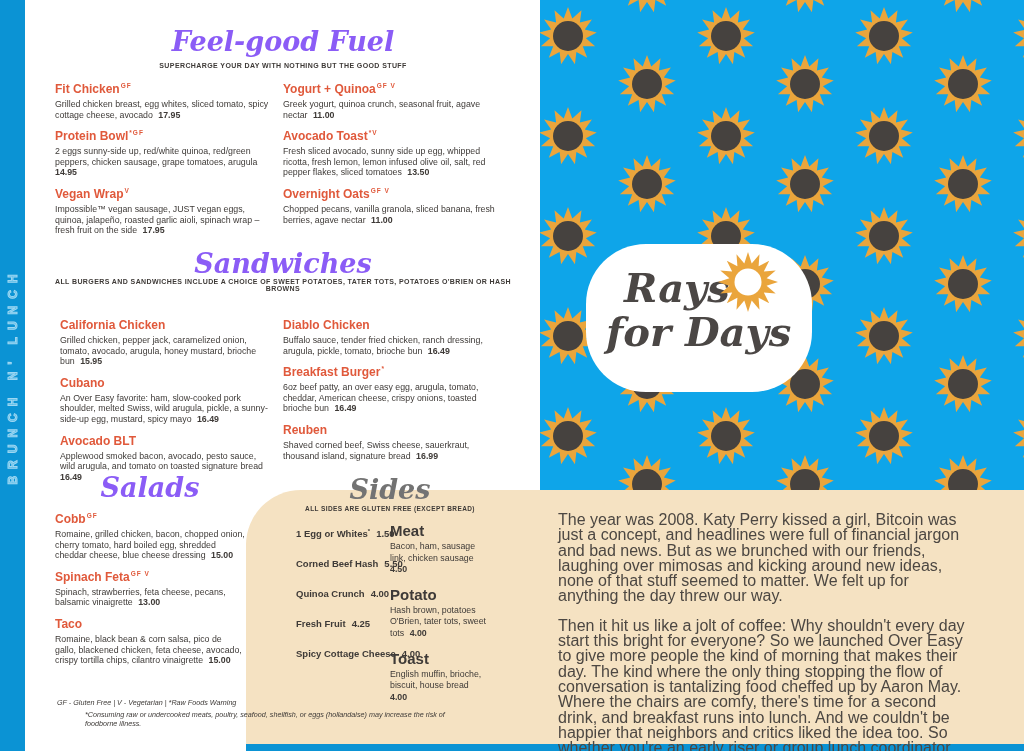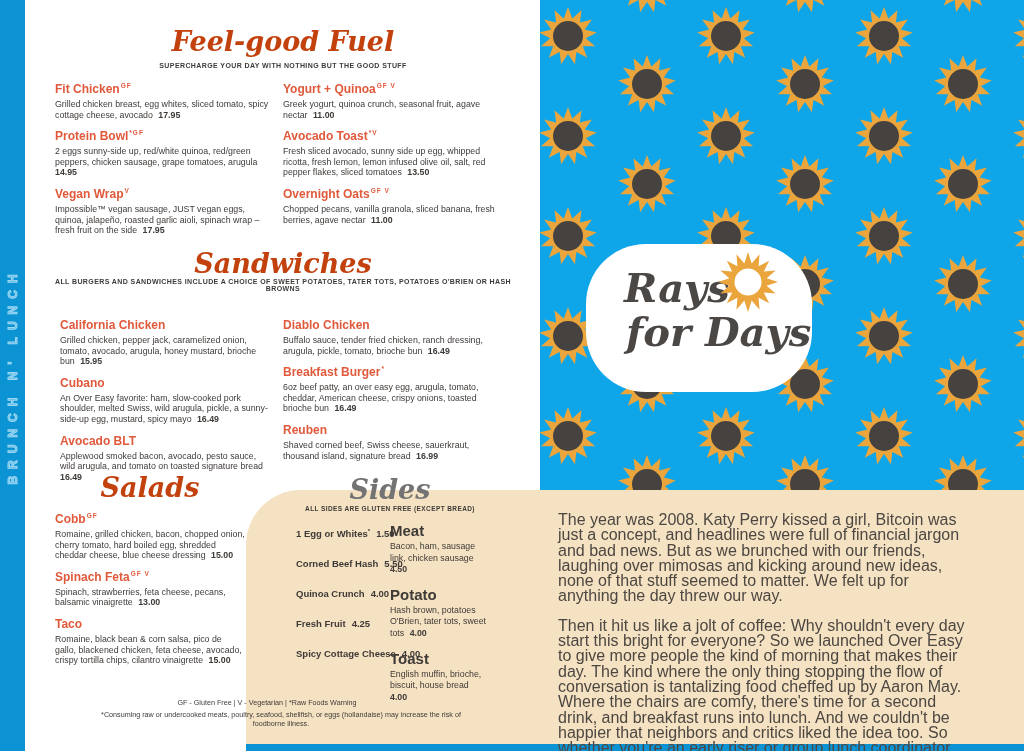--- a/index.html
+++ b/index.html
@@ -13,24 +13,24 @@
   
   .tanbox{position:absolute;left:246px;top:490px;width:778px;height:261px;background:#f5e2c2;
           border-top-left-radius:55px;}
   .bottombar{position:absolute;left:246px;bottom:0;width:778px;height:7px;background:#0b93d4;}
   
   .sunpanel{position:absolute;left:540px;top:0;width:484px;height:490px;background:#0ea5e9;overflow:hidden;}
   .flower{position:absolute;}
   .logo-blob{position:absolute;left:46px;top:244px;width:226px;height:148px;background:#ffffff;border-radius:60px;}
   .script{font-family:"DejaVu Serif",serif;font-style:italic;font-weight:bold;}
   .logo-line1{position:absolute;left:84px;top:264px;font-size:40px;color:#4b4745;}
-  .logo-line2{position:absolute;left:66px;top:308px;font-size:40px;color:#4b4745;margin-left:20px;}
+  .logo-line2{position:absolute;left:66px;top:308px;font-size:40px;color:#4b4745;}
   .sunicon{position:absolute;left:176px;top:250px;}
   
-  .h-script{position:absolute;text-align:center;font-size:27px;color:#c2410c;}
+  .h-script{position:absolute;text-align:center;font-size:27px;color:#8b5cf6;}
   .h-sub{position:absolute;text-align:center;font-size:7px;font-weight:bold;letter-spacing:.4px;color:#3e3a37;}
   
   .cols{position:absolute;display:flex;}
   .col{width:215px;margin-right:13px;}
   .item{margin-bottom:9px;}
   .item-name{margin:0 0 3px 0;font-size:12px;font-weight:bold;color:#e0593b;}
   .item-name sup{font-size:6.5px;letter-spacing:1px;margin-left:1px;}
   .item-desc{margin:0;font-size:8.8px;line-height:10.6px;color:#3e3a37;}
   .price{font-weight:bold;margin-left:3px;}
   
@@ -39,21 +39,21 @@
   .sideline sup{font-size:6px;}
   .sideline .price{margin-left:6px;text-align:right;}
   .sides-groups{position:absolute;left:390px;top:522px;width:100px;}
   .sides-groups .item{margin-bottom:10px;}
   .sides-groups .item-name{color:#3e3a37;font-size:15px;margin-bottom:2px;}
   .sides-groups .item-desc{font-size:8.8px;line-height:11.6px;}
   
   .story{position:absolute;left:558px;top:512px;width:408px;}
   .story p{margin:0 0 14px 0;font-size:16px;line-height:15.3px;color:#4c4742;}
   
-  .footer{position:absolute;left:57px;top:698px;width:420px;color:#3e3a37;text-align:center;}
+  .footer{position:absolute;left:57px;top:698px;width:420px;font-style:italic;color:#3e3a37;}
   .footer .legend{font-size:7.2px;margin-bottom:3px;}
   .footer .disclaimer{font-size:7.2px;margin-left:28px;}
 </style>
 </head>
 <body>
 
 <div class="canvas">
 
   <div class="foldbar">
     <div class="vtext">BRUNCH N' LUNCH</div>

